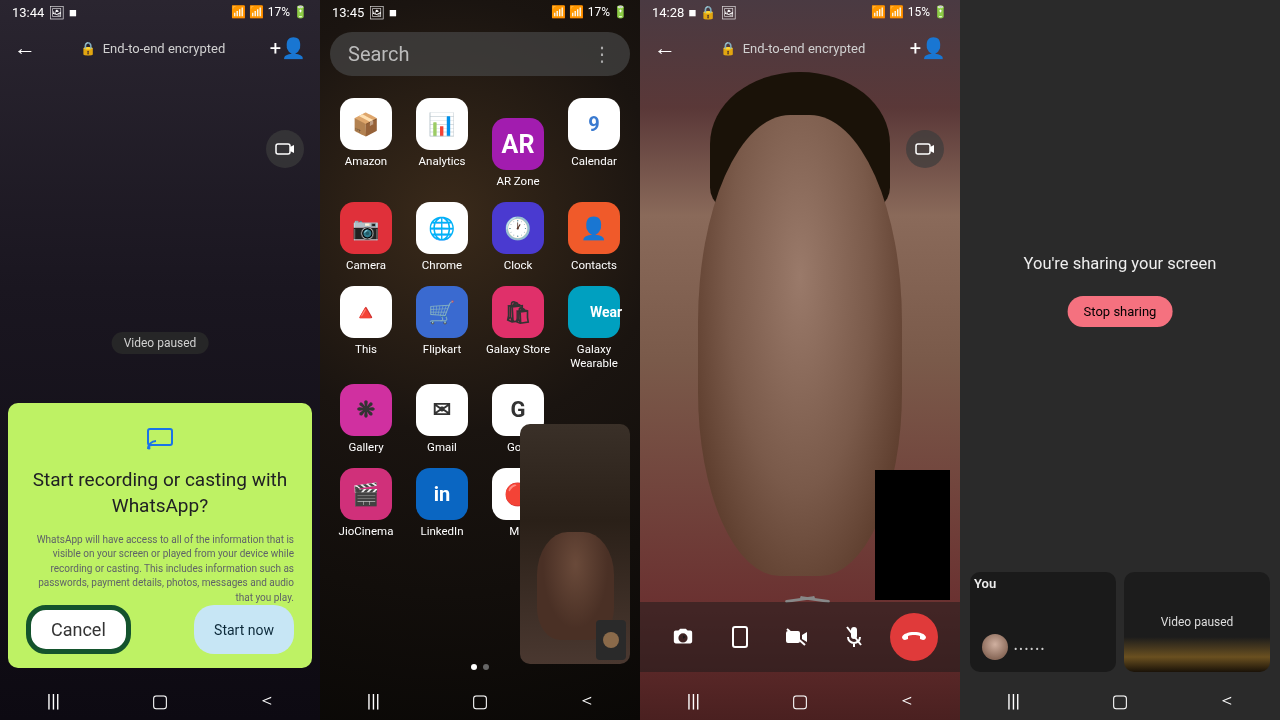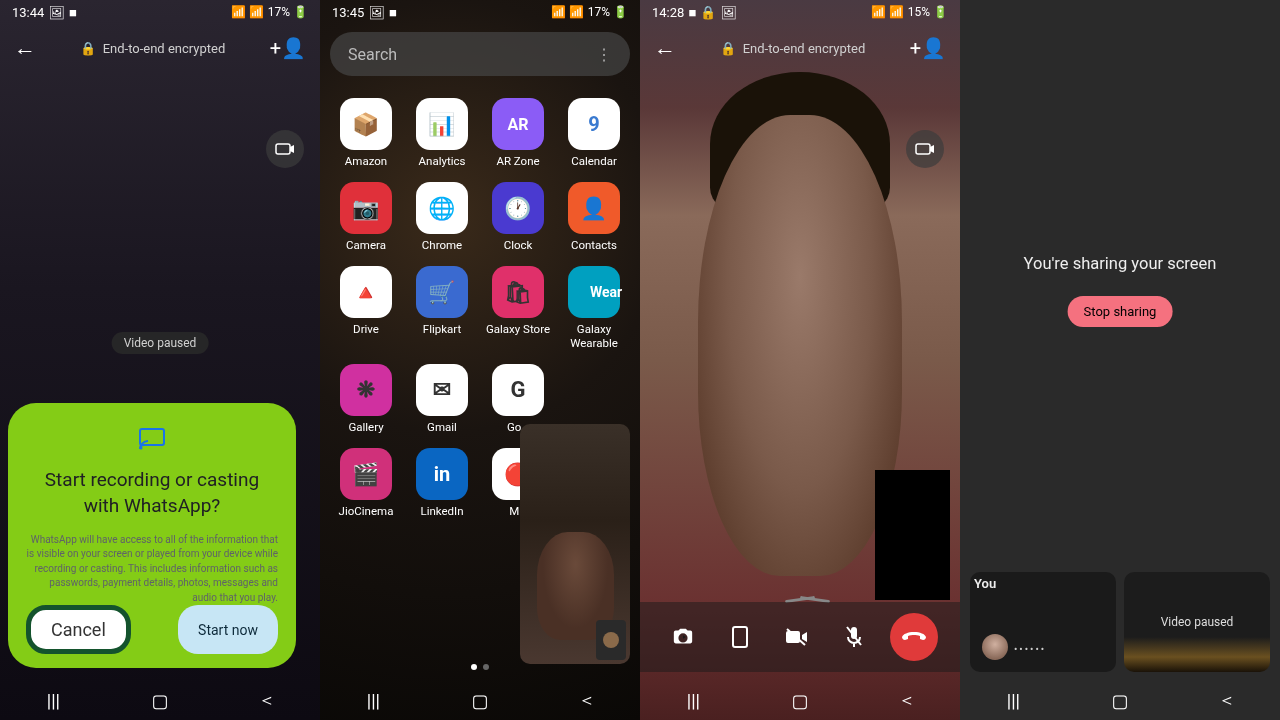--- a/index.html
+++ b/index.html
@@ -9,30 +9,30 @@
 .status-left{display:flex;gap:4px;align-items:center}
 .status-right{display:flex;gap:3px;align-items:center;font-size:12px}
 .nav-bar{position:absolute;bottom:0;left:0;right:0;height:40px;display:flex;justify-content:space-around;align-items:center;z-index:10}
 .nav-btn{color:#fff;font-size:18px;width:60px;text-align:center}
 .header-bar{height:48px;display:flex;align-items:center;padding:0 14px;gap:16px;position:relative;z-index:10}
 .back-btn{color:#fff;font-size:22px}
 .enc-badge{display:flex;align-items:center;gap:6px;color:#d0d0d0;font-size:13px;margin:0 auto}
 .add-person{color:#fff;font-size:20px}
 .cam-flip-btn{position:absolute;top:130px;right:16px;width:38px;height:38px;background:rgba(60,60,60,.7);border-radius:50%;display:flex;align-items:center;justify-content:center;z-index:5}
 .video-paused-pill{position:absolute;top:332px;left:50%;transform:translateX(-50%);background:rgba(40,40,40,.9);color:#d0d0d0;font-size:12px;padding:4px 12px;border-radius:12px;z-index:5}
-.dialog{position:absolute;left:8px;right:24px;bottom:52px;background:#84cc16;border-radius:28px;padding:22px 18px 14px;z-index:20}
+.dialog{position:absolute;left:8px;right:8px;bottom:52px;background:#bef264;border-radius:10px;padding:22px 18px 14px;z-index:20}
 .dialog-icon{width:28px;height:28px;margin:0 auto 14px;display:flex;align-items:center;justify-content:center;color:#1a73e8}
 .dialog-title{font-size:19px;color:#202124;text-align:center;line-height:1.35;margin-bottom:14px}
 .dialog-body{font-size:10px;color:#5f6368;text-align:right;line-height:1.45;}
 .dialog-actions{display:flex;justify-content:space-between;gap:12px}
 .btn-outline{border:5px solid #14532d;background:#fff;color:#333;padding:9px 20px;border-radius:20px;font-size:18px}
 .btn-filled{border:none;background:#c7e6f5;color:#0d2a3a;padding:9px 20px;border-radius:20px;font-size:14px}
 .p1-bg{position:absolute;inset:0;background:linear-gradient(180deg,#2a2530 0%,#1a1620 40%,#0d0a12 100%)}
 .p2-bg{position:absolute;inset:0;background:radial-gradient(circle at 40% 30%,#3a2a1a 0%,#1a1410 40%,#0a0806 100%)}
-.search-bar{margin:8px 10px;height:44px;background:rgba(70,70,70,.7);border-radius:24px;display:flex;align-items:center;padding:0 18px;color:#bbb;font-size:16px;position:relative;z-index:5}
+.search-bar{margin:8px 10px;height:44px;background:rgba(70,70,70,.7);border-radius:24px;display:flex;align-items:center;padding:0 18px;color:#bbb;font-size:20px;position:relative;z-index:5}
 .search-bar .menu-dots{margin-left:auto;color:#aaa}
 .app-grid{padding:14px 10px 0;display:grid;grid-template-columns:repeat(4,1fr);gap:14px 4px;position:relative;z-index:4}
 .app{display:flex;flex-direction:column;align-items:center;gap:5px}
 .app-icon{width:52px;height:52px;border-radius:14px;display:flex;align-items:center;justify-content:center;font-size:22px;font-weight:700}
 .app-label{color:#fff;font-size:11.5px;text-align:center;line-height:1.15;max-width:70px}
 .pager{position:absolute;bottom:50px;left:50%;transform:translateX(-50%);display:flex;gap:6px;z-index:5}
 .dot{width:6px;height:6px;border-radius:50%;background:#666}
 .dot.active{background:#fff}
 .pip-wrapper{position:absolute;right:10px;bottom:56px;z-index:8}
 .pip{width:110px;height:240px;background:linear-gradient(180deg,#3a3028 0%,#2a2018 40%,#4a3830 100%);border-radius:10px;position:relative;overflow:hidden}
@@ -140,21 +140,21 @@
   <div class="app-grid" id="app-grid">
       <div class="app">
         <div class="app-icon" style="background: rgb(255, 255, 255); color: rgb(51, 51, 51);">📦</div>
         <div class="app-label">Amazon</div>
       </div>
       <div class="app">
         <div class="app-icon" style="background: rgb(255, 255, 255); color: rgb(51, 51, 51);">📊</div>
         <div class="app-label">Analytics</div>
       </div>
       <div class="app">
-        <div class="app-icon" style="background: #8b5cf6; color: rgb(255, 255, 255); font-size: 16px;">AR</div>
+        <div class="app-icon" style="background: #a21caf; color: rgb(255, 255, 255); font-size: 25px; margin-top: 20px;">AR</div>
         <div class="app-label">AR Zone</div>
       </div>
       <div class="app">
         <div class="app-icon" style="background: rgb(255, 255, 255); color: rgb(58, 122, 208); font-size: 20px;">9</div>
         <div class="app-label">Calendar</div>
       </div>
       <div class="app">
         <div class="app-icon" style="background: rgb(224, 48, 58); color: rgb(51, 51, 51);">📷</div>
         <div class="app-label">Camera</div>
       </div>
@@ -165,21 +165,21 @@
       <div class="app">
         <div class="app-icon" style="background: rgb(74, 58, 208); color: rgb(51, 51, 51);">🕐</div>
         <div class="app-label">Clock</div>
       </div>
       <div class="app">
         <div class="app-icon" style="background: rgb(240, 90, 42); color: rgb(51, 51, 51);">👤</div>
         <div class="app-label">Contacts</div>
       </div>
       <div class="app">
         <div class="app-icon" style="background: rgb(255, 255, 255); color: rgb(51, 51, 51);">🔺</div>
-        <div class="app-label">Drive</div>
+        <div class="app-label">This</div>
       </div>
       <div class="app">
         <div class="app-icon" style="background: rgb(58, 106, 208); color: rgb(51, 51, 51);">🛒</div>
         <div class="app-label">Flipkart</div>
       </div>
       <div class="app">
         <div class="app-icon" style="background: rgb(224, 48, 106); color: rgb(51, 51, 51);">🛍</div>
         <div class="app-label">Galaxy Store</div>
       </div>
       <div class="app">

